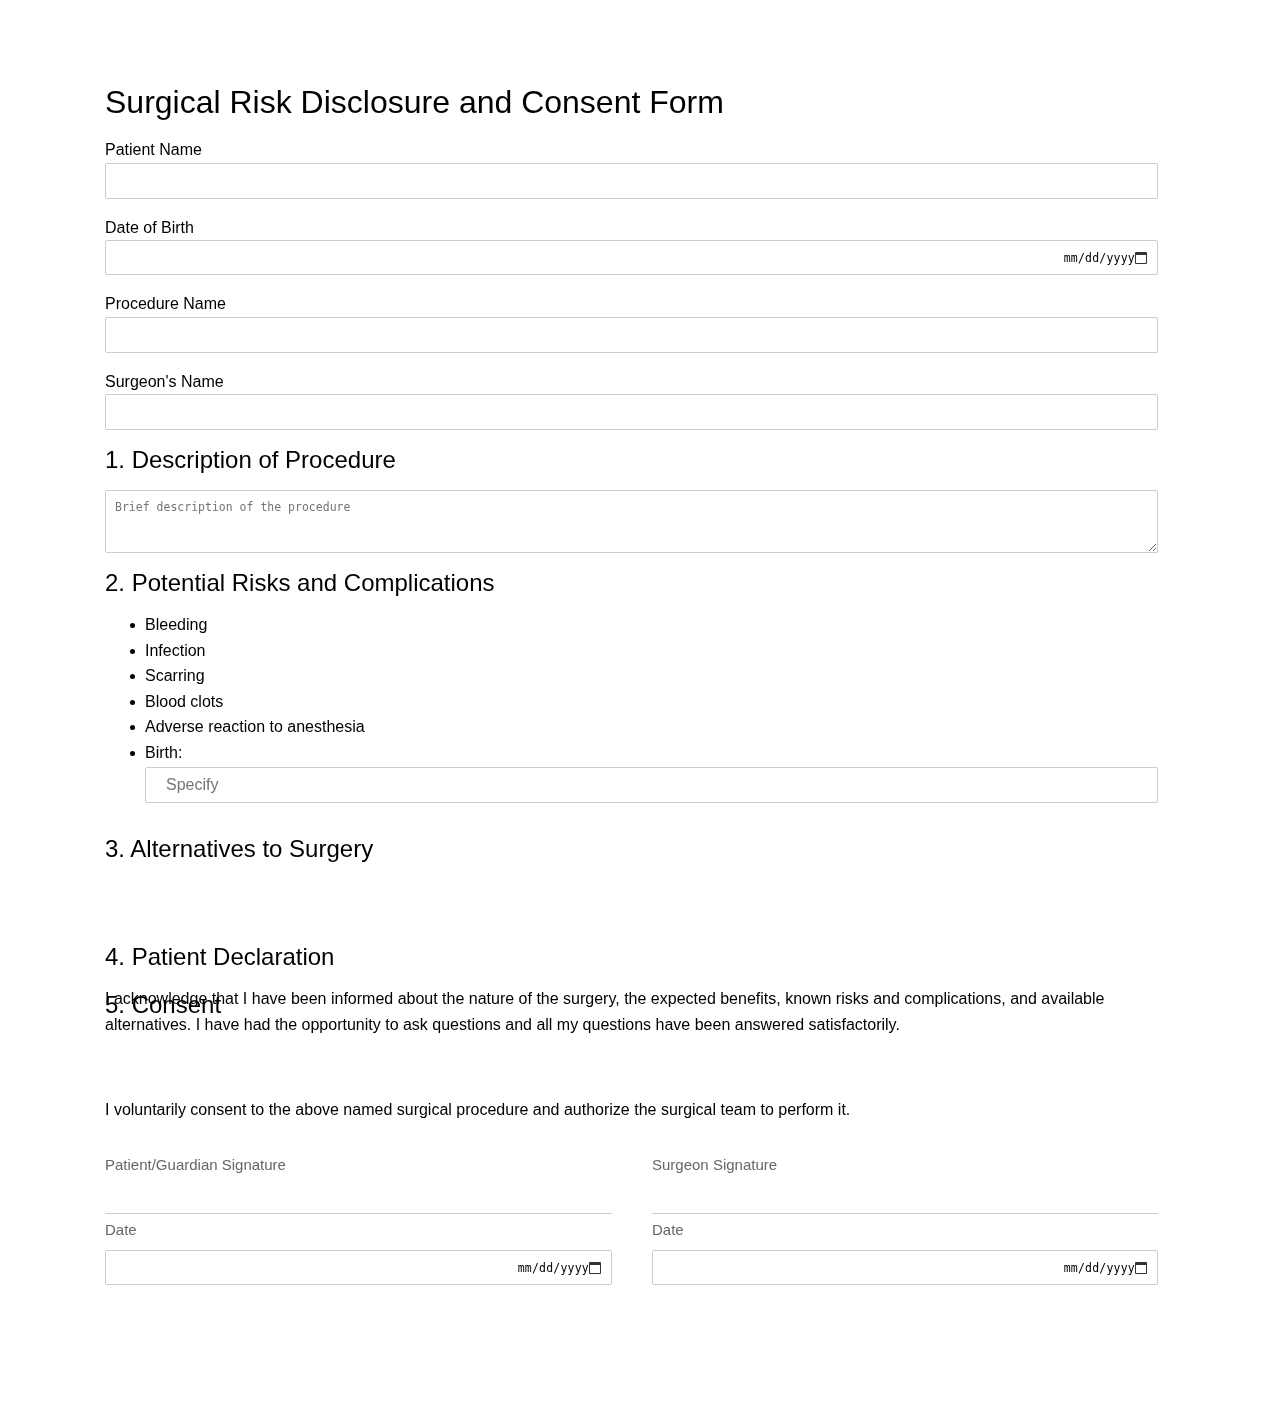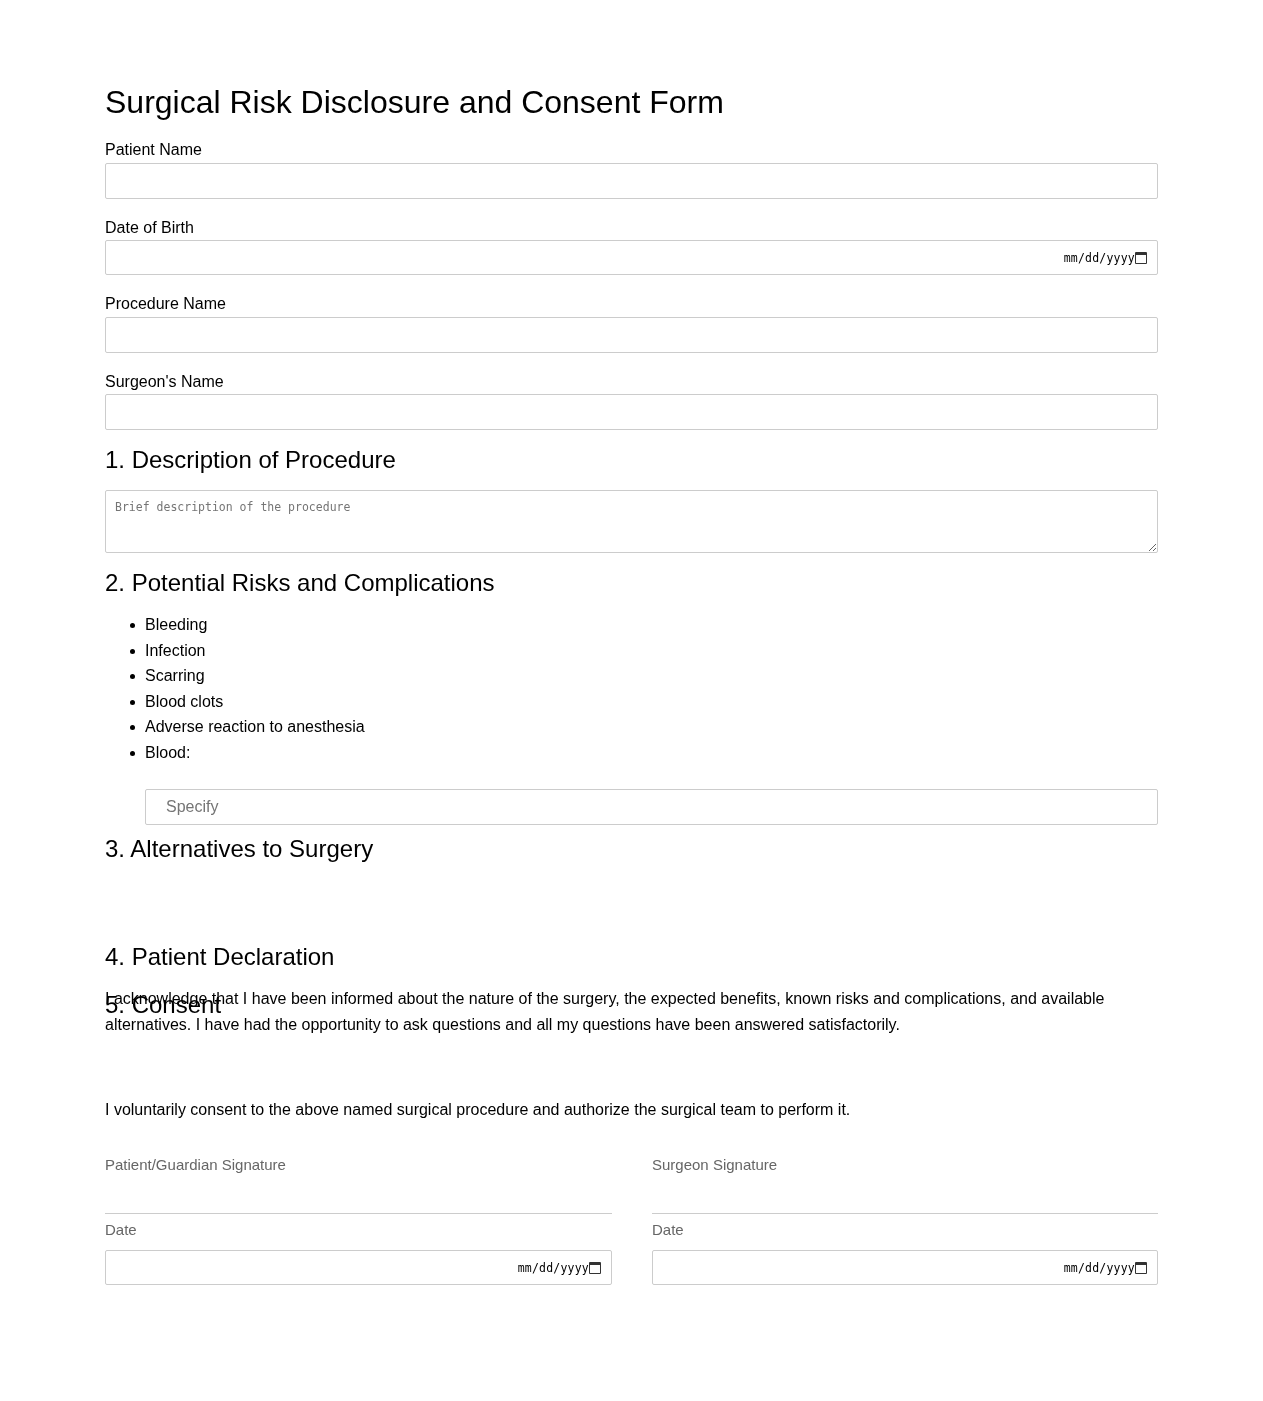--- a/index.html
+++ b/index.html
@@ -68,23 +68,23 @@
     <textarea class="textarea" style="width: 1053px; height: 63px; display: block;" placeholder="Brief description of the procedure"></textarea>
   </div>
 
   <h2 class="abs section-h" style="left:105px; top:568px;">2. Potential Risks and Complications</h2>
   <ul class="abs risks" style="left:105px; top:612px;">
     <li>Bleeding</li>
     <li>Infection</li>
     <li>Scarring</li>
     <li>Blood clots</li>
     <li>Adverse reaction to anesthesia</li>
-    <li>Blood:</li>
+    <li>Birth:</li>
   </ul>
-  <input class="abs text-input" type="text" style="left: 145px; top: 789px; width: 1013px; padding-left: 20px;" placeholder="Specify">
+  <input class="abs text-input" type="text" style="left: 145px; top: 767px; width: 1013px; padding-left: 20px;" placeholder="Specify">
 
   <h2 class="abs section-h" style="left:105px; top:834px;">3. Alternatives to Surgery</h2>
 
   <h2 class="abs section-h" style="left:105px; top:942px;">4. Patient Declaration</h2>
   <p class="abs para" style="left:105px; top:986px; width:1053px;">I acknowledge that I have been informed about the nature of the surgery, the expected benefits, known risks and complications, and available alternatives. I have had the opportunity to ask questions and all my questions have been answered satisfactorily.</p>
 
   <h2 class="abs section-h" style="left:105px; top:990px;">5. Consent</h2>
   <p class="abs para" style="left:105px; top:1097px; width:1053px;">I voluntarily consent to the above named surgical procedure and authorize the surgical team to perform it.</p>
 
   <div class="abs sig-label" style="left:105px; top:1155px;">Patient/Guardian Signature</div>

